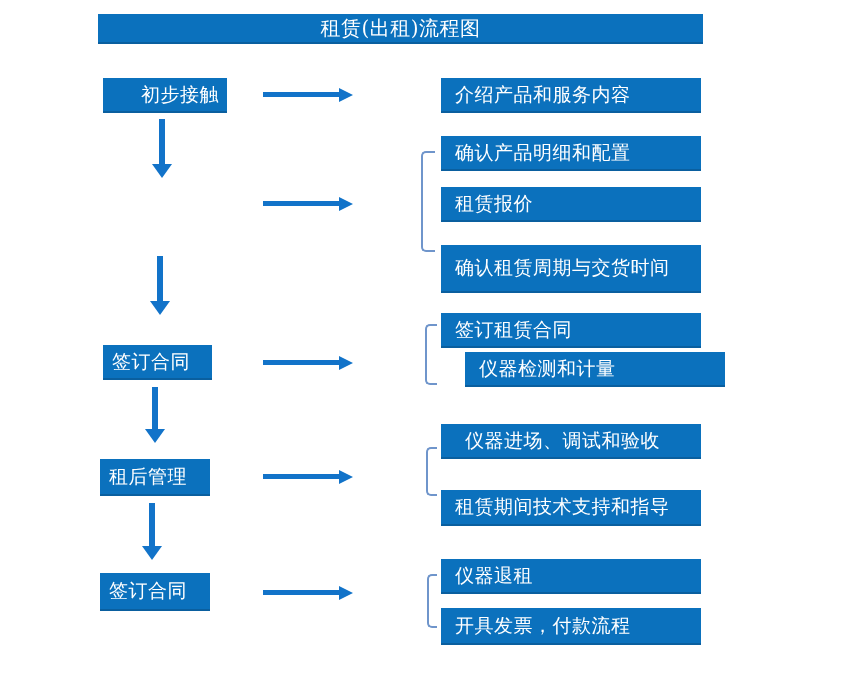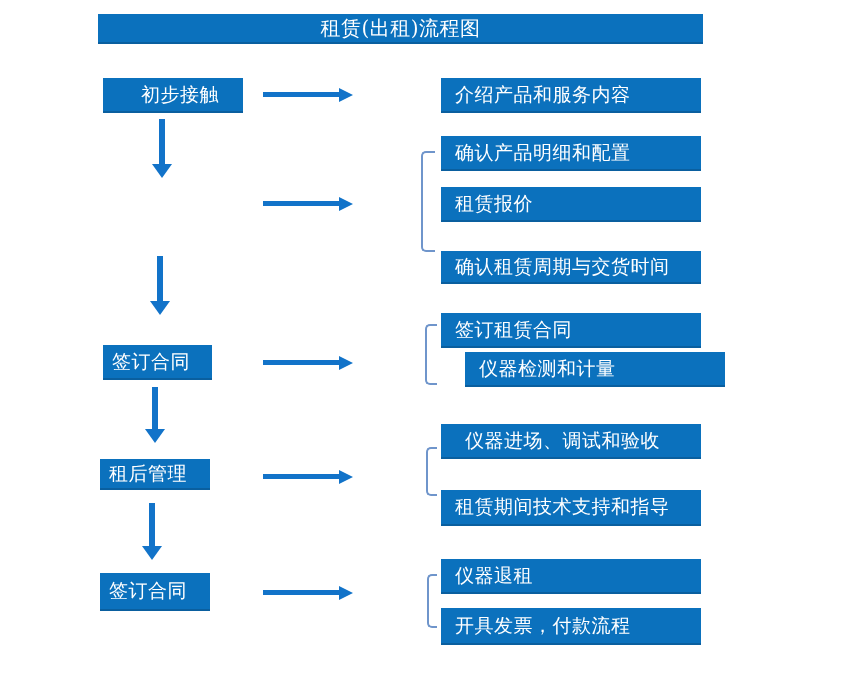--- a/index.html
+++ b/index.html
@@ -76,23 +76,23 @@
     border-radius: 5px 0 0 5px;
   }
 </style>
 </head>
 <body>
 
 <div class="canvas">
 
   <div class="blue-box title-bar">租赁(出租)流程图</div>
 
-  <div class="blue-box step-box" style="left:103px; top:78px;  width:140px; height:35px;padding-left:38px;">初步接触</div>
+  <div class="blue-box step-box" style="left:103px; top:78px;  width:124px; height:35px;padding-left:38px;">初步接触</div>
   <div class="blue-box step-box" style="left:103px; top:345px; width:109px; height:35px;">签订合同</div>
-  <div class="blue-box step-box" style="left:100px; top:459px; width:110px; height:31px;">租后管理</div>
+  <div class="blue-box step-box" style="left:100px; top:459px; width:110px; height:37px;">租后管理</div>
   <div class="blue-box step-box" style="left:100px; top:573px; width:110px; height:38px;">签订合同</div>
 
   <div class="varrow" style="left:159px; top:119px; height:45px;"></div>
   <div class="varrow" style="left:157px; top:256px; height:45px;"></div>
   <div class="varrow" style="left:152px; top:387px; height:42px;"></div>
   <div class="varrow" style="left:149px; top:503px; height:43px;"></div>
 
   <div class="harrow" style="top:92px;"></div>
   <div class="harrow" style="top:201px;"></div>
   <div class="harrow" style="top:360px;"></div>
@@ -101,21 +101,21 @@
 
   <div class="bracket" style="left:421px; top:151px; width:14px; height:101px;"></div>
   <div class="bracket" style="left:425px; top:324px; width:12px; height:61px;"></div>
   <div class="bracket" style="left:426px; top:447px; width:11px; height:49px;"></div>
   <div class="bracket" style="left:427px; top:574px; width:10px; height:54px;"></div>
 
   <div class="blue-box detail-box" style="top:136px;">确认产品明细和配置</div>
 
   <div class="blue-box detail-box" style="top:78px;">介绍产品和服务内容</div>
   <div class="blue-box detail-box" style="top:187px;">租赁报价</div>
-  <div class="blue-box detail-box" style="top:245px; height:33px;margin-top:6px;">确认租赁周期与交货时间</div>
+  <div class="blue-box detail-box" style="top:245px; height:48px;">确认租赁周期与交货时间</div>
 
   <div class="blue-box detail-box" style="top:313px;">签订租赁合同</div>
   <div class="blue-box detail-box" style="top:352px;margin-left:24px;">仪器检测和计量</div>
 
   <div class="blue-box detail-box" style="top:424px;padding-left:24px;">仪器进场、调试和验收</div>
   <div class="blue-box detail-box" style="top:490px; height:36px;">租赁期间技术支持和指导</div>
 
   <div class="blue-box detail-box" style="top:559px;">仪器退租</div>
   <div class="blue-box detail-box" style="top:608px; height:37px;">开具发票，付款流程</div>
 

